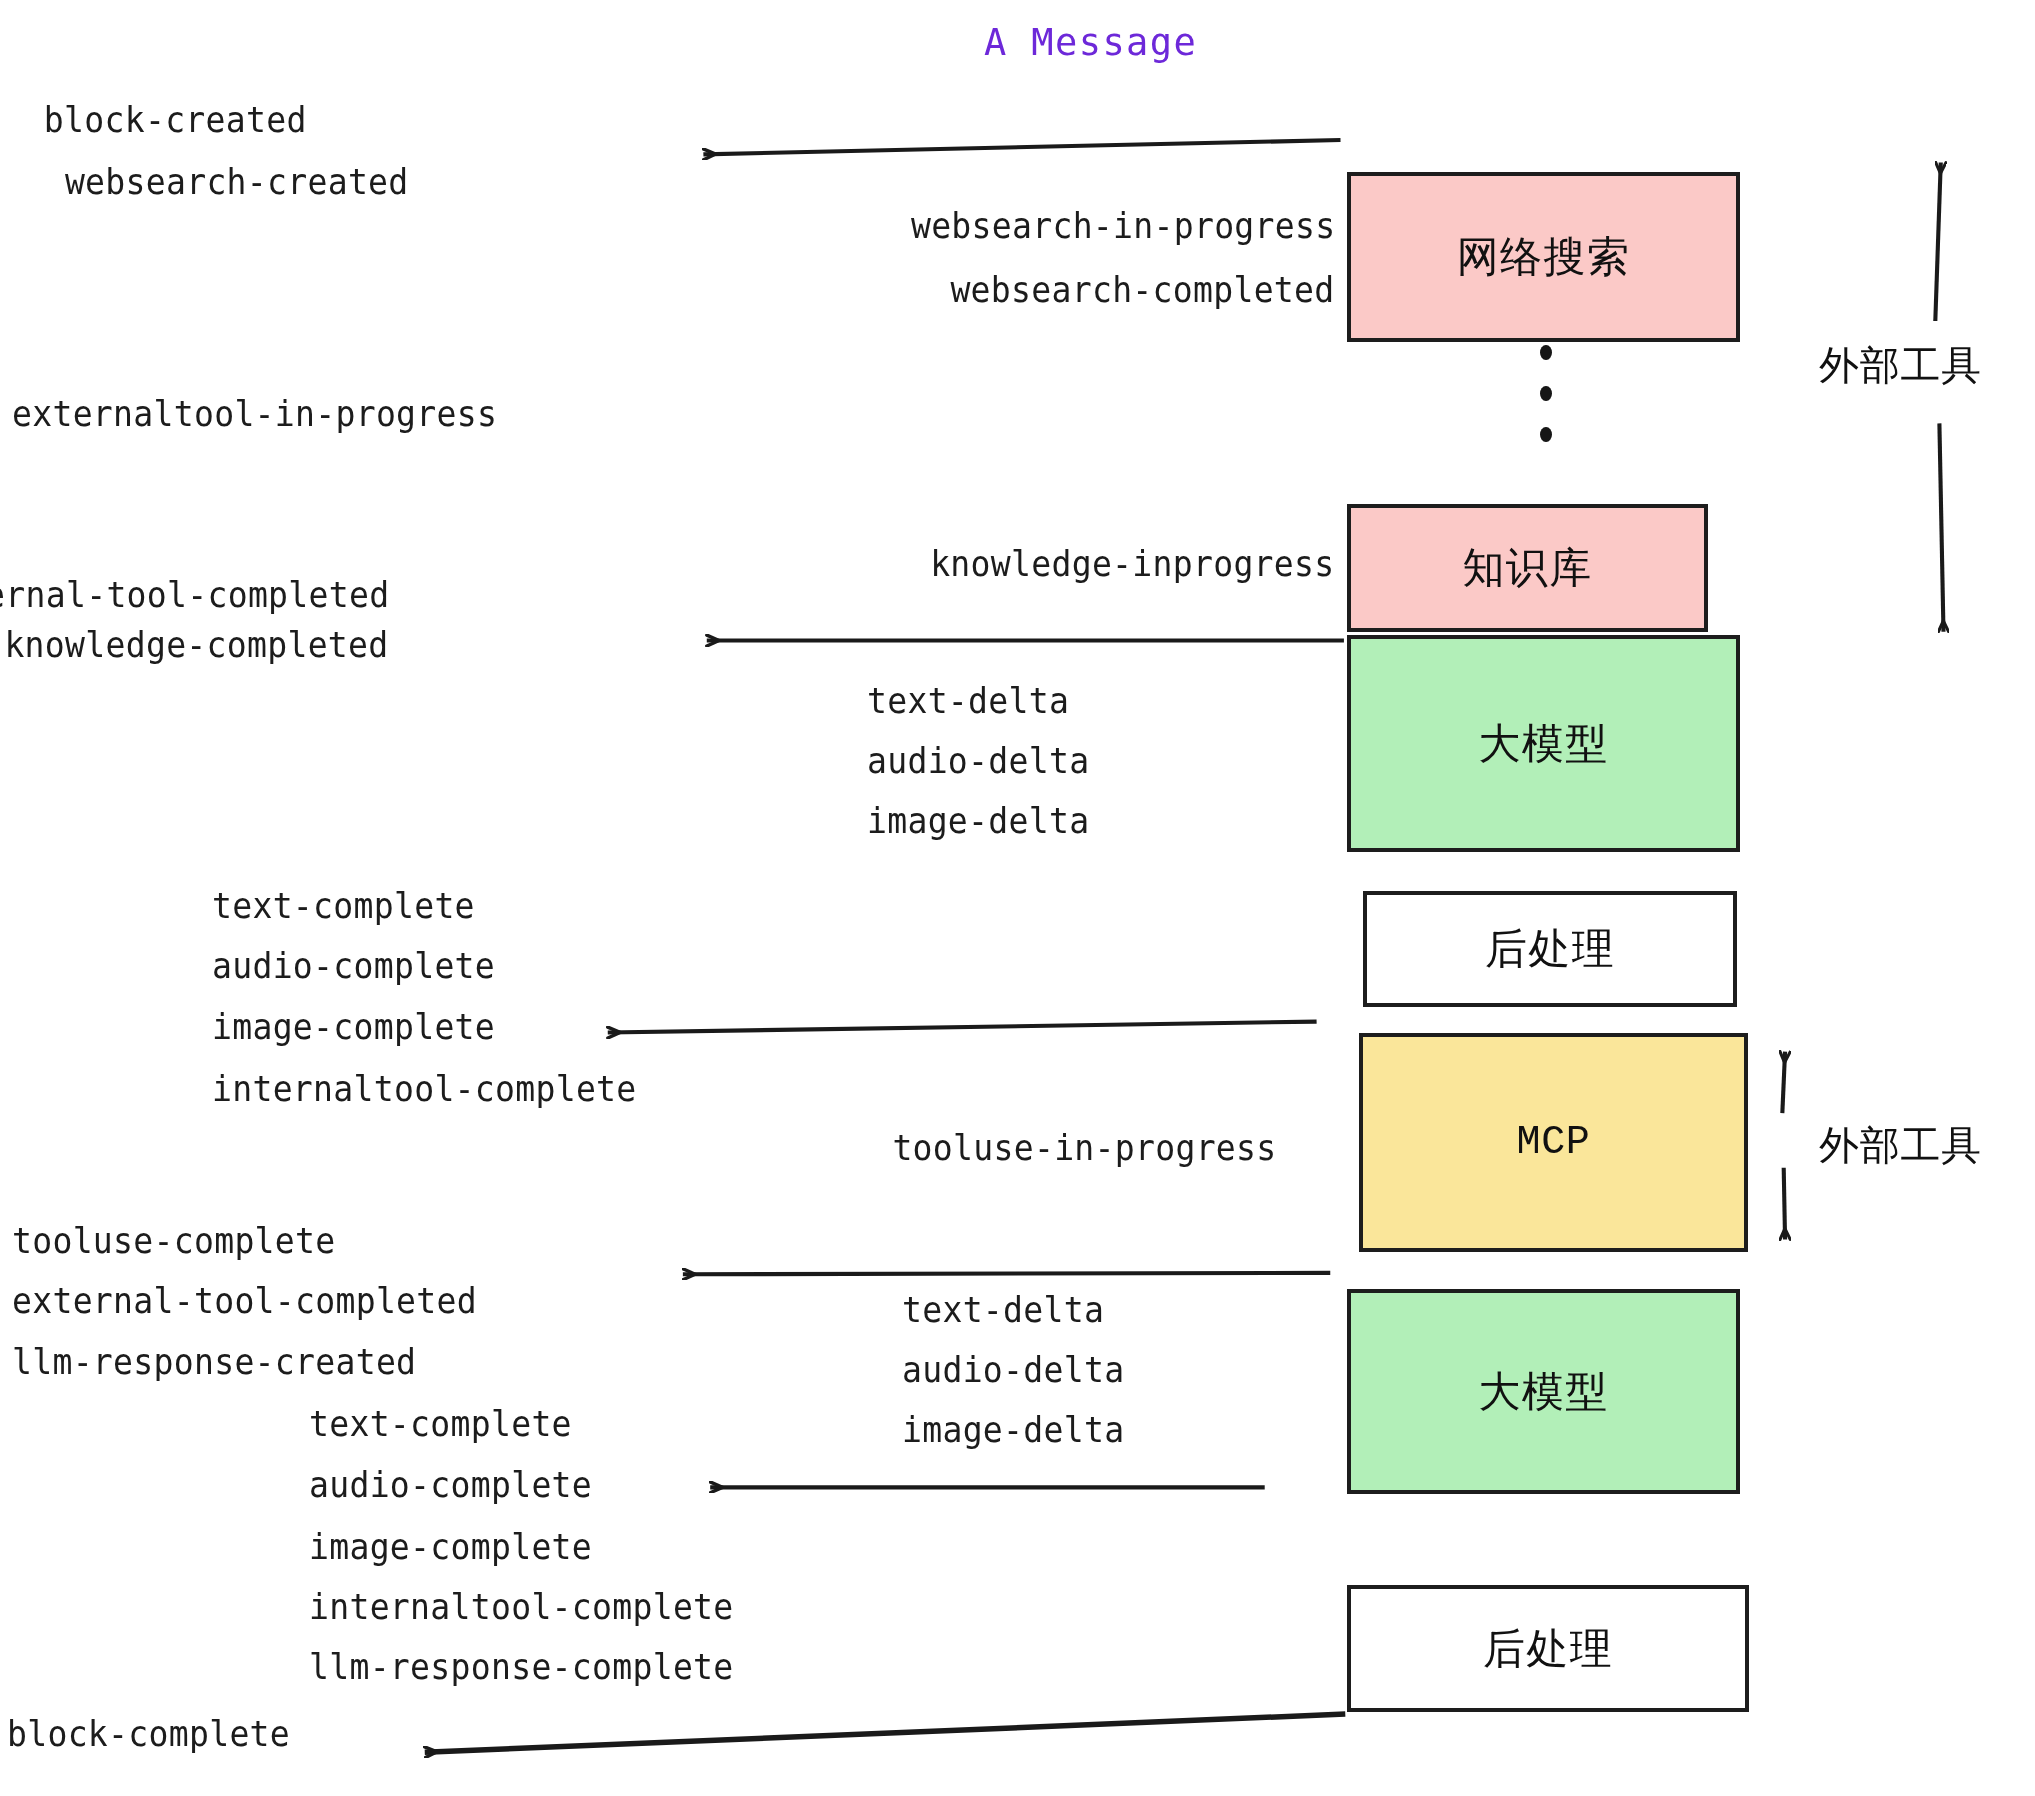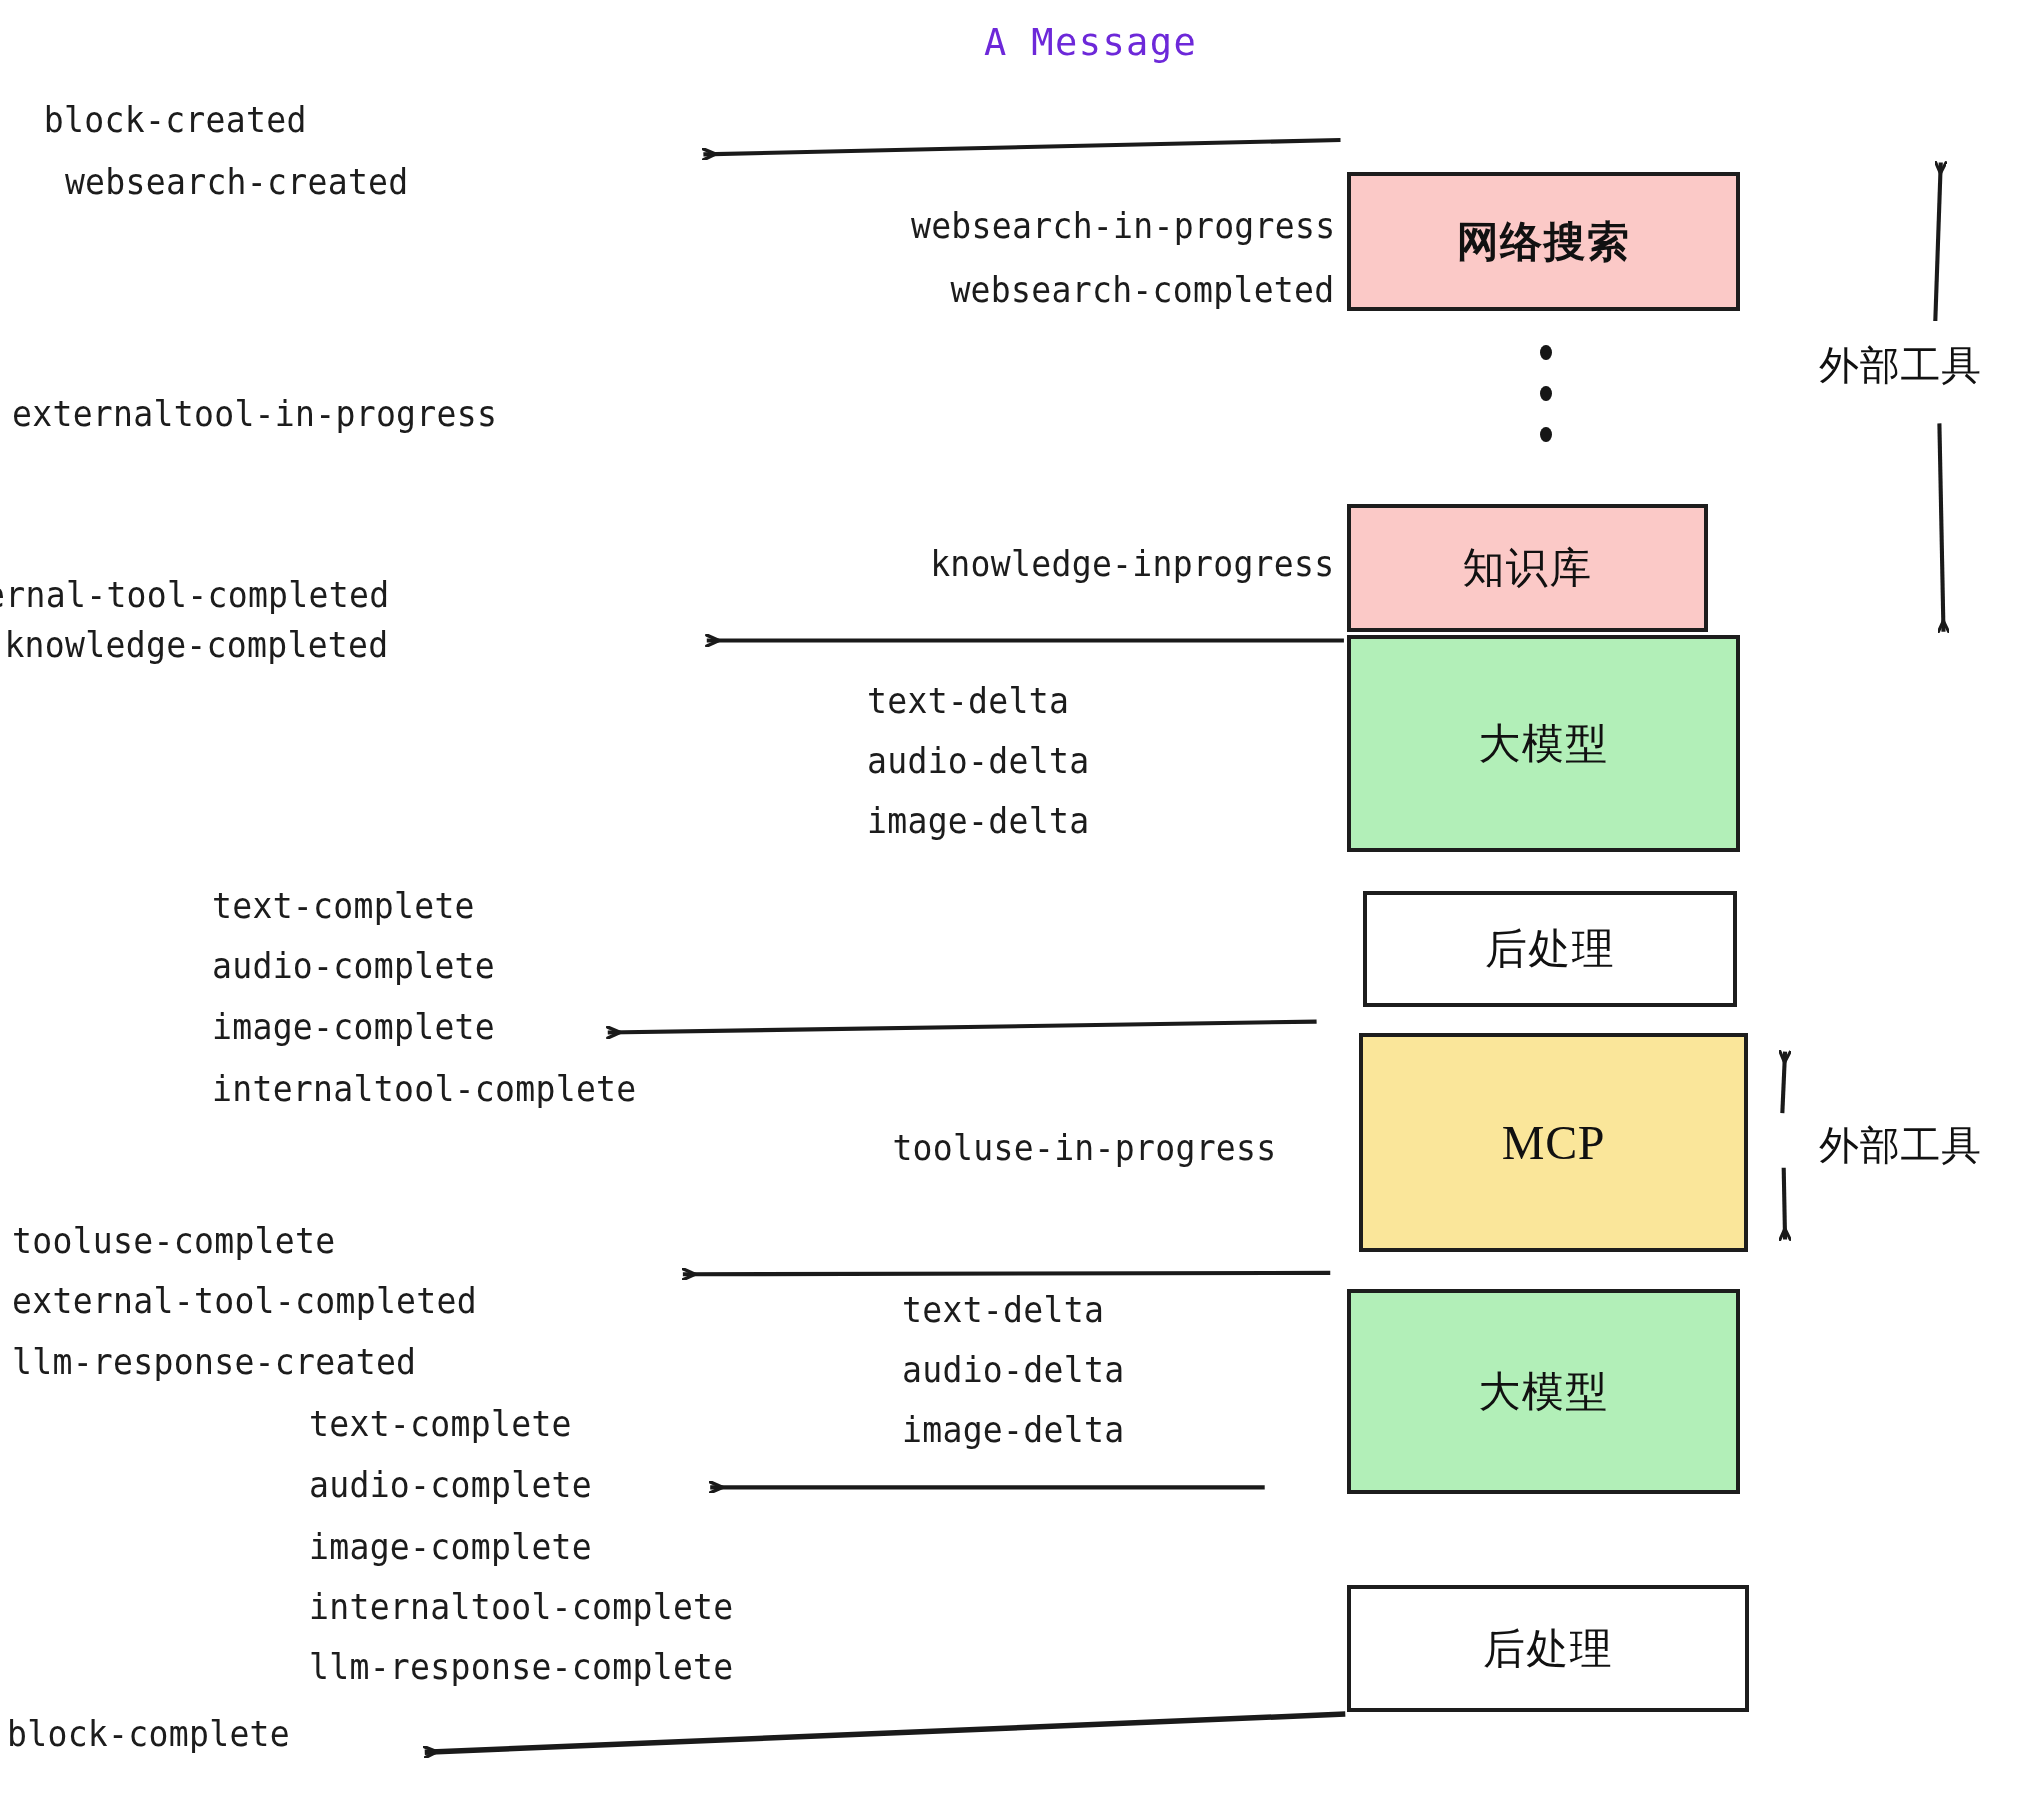--- a/index.html
+++ b/index.html
@@ -46,22 +46,22 @@
     box-sizing: border-box;
     display: flex;
     align-items: center;
     justify-content: center;
     font-family: "DejaVu Sans", "Liberation Sans", sans-serif;
     font-size: 42px;
     color: #111111;
     letter-spacing: 1.4px;
   }
   .node.mono {
-    font-family: Liberation Serif, serif;
-    font-size: 48px;
+    font-family: Liberation Mono, monospace;
+    font-size: 40px;
     letter-spacing: 0.7px;
     text-align: center;
   }
 
   
   .sidelabel {
     position: absolute;
     font-family: "DejaVu Sans", "Liberation Sans", sans-serif;
     font-size: 40px;
     color: #111111;
@@ -93,21 +93,21 @@
     pointer-events: none;
   }
 </style>
 </head>
 <body>
 
 <div id="stage">
 
   <div class="title" style="left:984px; top:20.5px;">A Message</div>
 
-  <div class="node" style="left:1347px; top:172px; width:393px; height:139px; background:#fbc9c7;font-weight:bold;">
+  <div class="node" style="left:1347px; top:172px; width:393px; height:170px; background:#fbc9c7;">
     <span>网络搜索</span>
   </div>
 
   <div class="node" style="left:1347px; top:504px; width:361px; height:128px; background:#fbc9c7;">
     <span>知识库</span>
   </div>
 
   <div class="node" style="left:1347px; top:635px; width:393px; height:217px; background:#b2efb8;">
     <span>大模型</span>
   </div>

